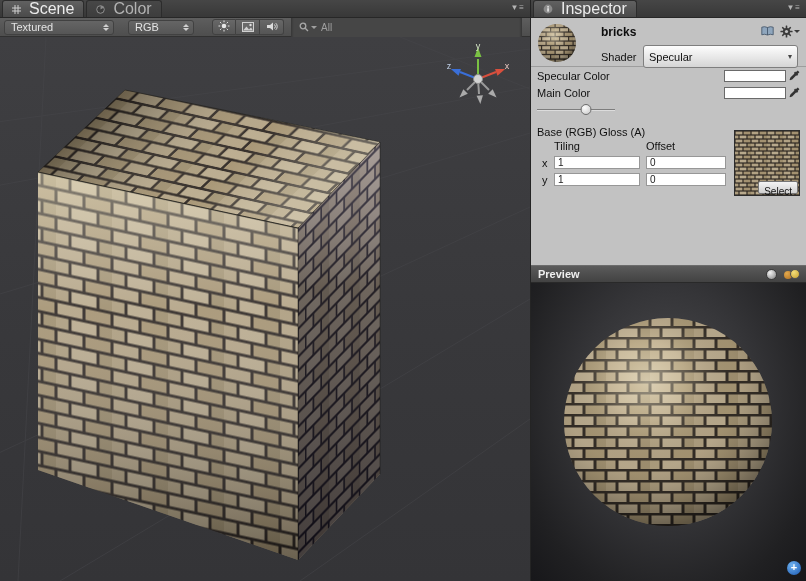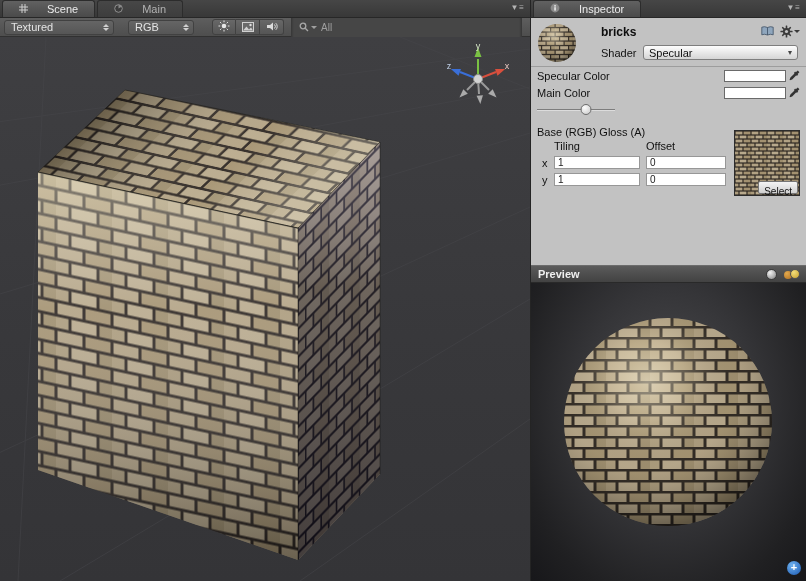--- a/index.html
+++ b/index.html
@@ -7,22 +7,22 @@
   #app { position:relative; width:806px; height:581px; background:#3c3c3c; overflow:hidden; }
 
   
   .pane-left  { position:absolute; left:0; top:0; width:530px; height:581px; }
   .pane-right { position:absolute; left:531px; top:0; width:275px; height:581px; }
   .splitter   { position:absolute; left:530px; top:0; width:1px; height:581px; background:#242424; }
 
   
   .tabstrip { position:relative; height:18px; background:linear-gradient(#464646,#383838);
               border-bottom:1px solid #272727; display:flex; align-items:flex-end; }
-  .tab { height:17px; display:flex; align-items:center; gap:19px; padding:0 16px;
-         font-size:11px; border-radius:3px 3px 0 0; margin-left:2px; border:1px solid #2c2c2c; border-bottom:none; }
+  .tab { height:17px; display:flex; align-items:center; gap:8px; padding:0 9px;
+         font-size:16px; border-radius:3px 3px 0 0; margin-left:2px; border:1px solid #2c2c2c; border-bottom:none; }
   .tab.active   { background:linear-gradient(#616161,#4a4a4a); color:#ececec; }
   .tab.inactive { background:linear-gradient(#474747,#3d3d3d); color:#b2b2b2; }
   .pane-menu { position:absolute; right:5px; top:3px; color:#b4b4b4; font-size:8px; letter-spacing:1px; cursor:default; }
 
   
   .toolbar { height:19px; background:linear-gradient(#5e5e5e,#4e4e4e); border-bottom:1px solid #313131;
              display:flex; align-items:center; padding:0 4px; }
   .dropdown { height:15px; display:flex; align-items:center; justify-content:space-between;
               background:linear-gradient(#656565,#565656); border:1px solid #414141; border-radius:3px;
               padding:0 4px 0 6px; font-size:11px; color:#e3e3e3; cursor:default; }
@@ -52,21 +52,21 @@
 
   
   .inspector-body { position:absolute; top:18px; left:0; width:275px; height:247px;
                     background:#c2c2c2; color:#111; font-size:11px; }
   .mat-header { position:relative; height:49px; padding:5px 6px 0 6px; display:flex; border-bottom:1px solid #9d9d9d; }
   .mat-ball { width:40px; height:40px; flex:0 0 auto; }
   .mat-info { margin-left:24px; flex:1; }
   .mat-name { font-size:12px; font-weight:bold; color:#0d0d0d; margin-top:2px; }
   .shader-row { display:flex; align-items:center; margin-top:6px; }
   .shader-label { width:40px; }
-  .shader-dd { flex:1; height:15px; margin-left:2px; margin-right:2px; background:linear-gradient(#fdfdfd,#d5d5d5);
+  .shader-dd { flex:1; height:23px; margin-left:2px; margin-right:2px; background:linear-gradient(#fdfdfd,#d5d5d5);
                border:1px solid #7e7e7e; border-radius:3px; display:flex; align-items:center;
                justify-content:space-between; padding:0 5px; font-size:11px; color:#101010; cursor:default; }
   .shader-dd .arrow { font-size:8px; color:#444; }
   .header-icons { position:absolute; right:6px; top:7px; display:flex; align-items:center; gap:6px; }
   .gear-wrap { display:flex; align-items:center; gap:1px; }
   .gear-caret { width:0; height:0; border-left:3px solid transparent; border-right:3px solid transparent;
                 border-top:3px solid #3a3a3a; }
 
   .prop-row { display:flex; align-items:center; height:17px; padding:0 6px; }
   .plabel { flex:1; }
@@ -128,21 +128,21 @@
         </span>
         <span>Scene</span>
       </div>
       <div class="tab inactive">
         <span>
           <svg width="9" height="9">
               <circle cx="4.5" cy="4.5" r="3.8" fill="#3b3b3b" stroke="#999" stroke-width="0.9"></circle>
               <path d="M4.5 4.5 L8 2.4 A4 4 0 0 0 4.5 0.7 Z" fill="#8a8a8a"></path>
             </svg>
         </span>
-        <span>Main</span>
+        <span>Color</span>
       </div>
       <span class="pane-menu">▼≡</span>
     </div>
 
     <div class="toolbar">
       <div class="dropdown dd-draw">
         <span>Textured</span>
         <span class="pop">
             <i class="up"></i>
             <i class="dn"></i>

